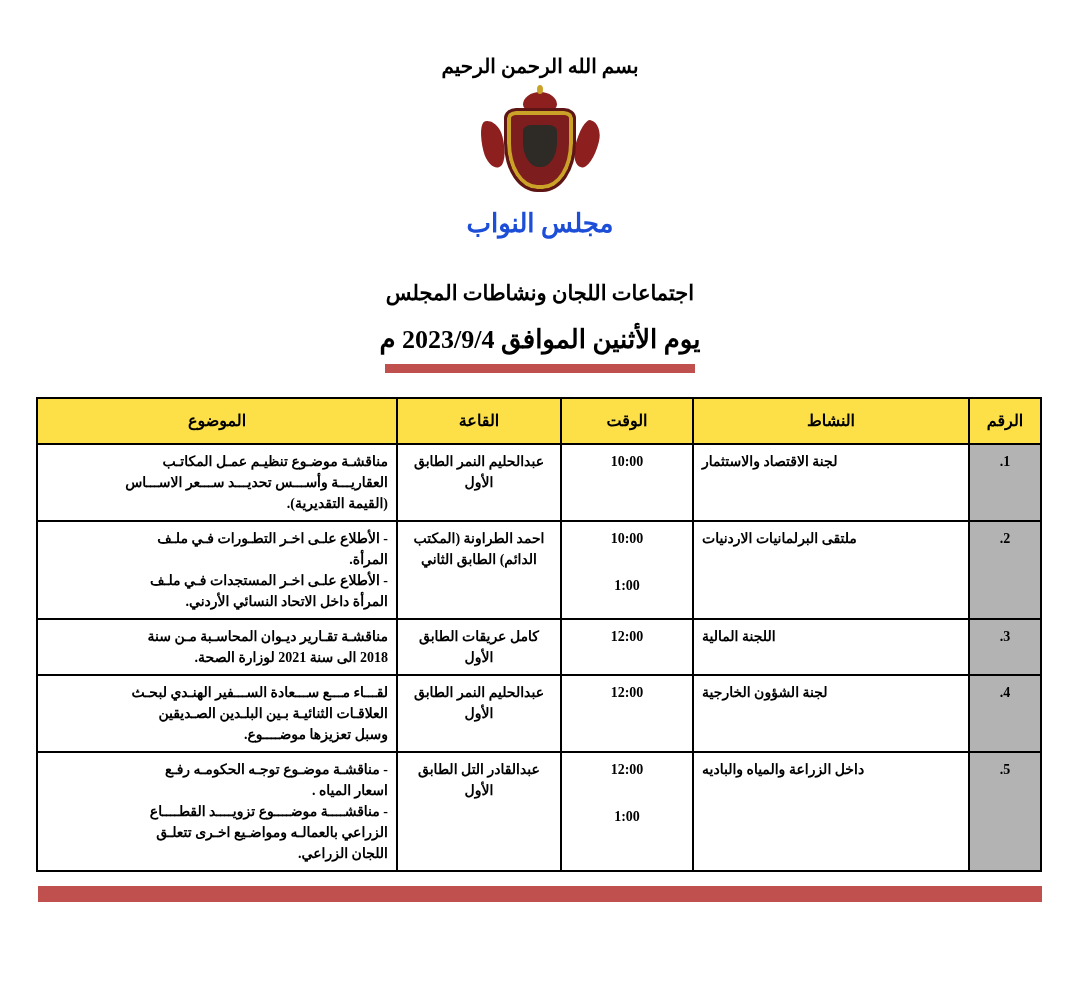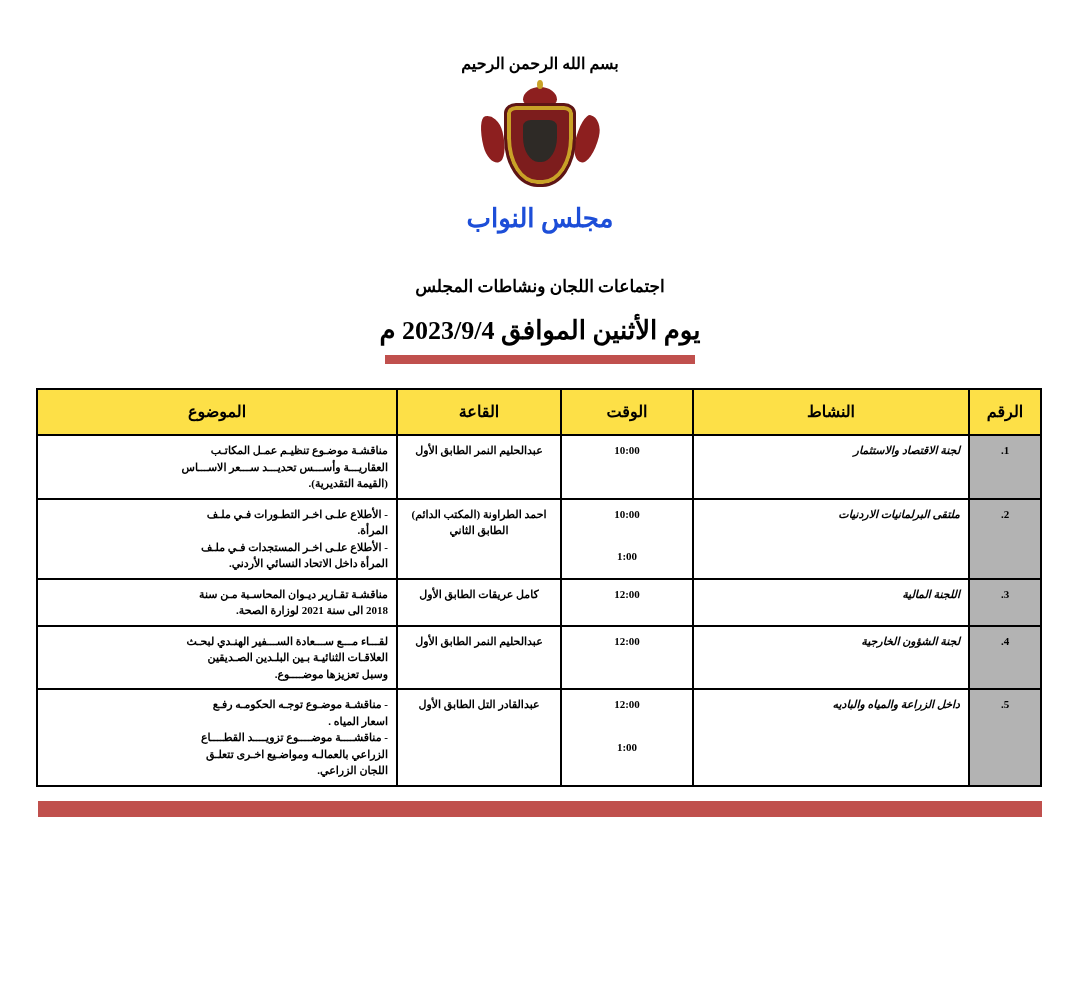--- a/index.html
+++ b/index.html
@@ -18,21 +18,21 @@
   .page {
     width: 1080px;
     height: 1000px;
     position: relative;
     box-sizing: border-box;
   }
 
   
   .basmala {
     text-align: center;
-    font-size: 16px;
+    font-size: 20px;
     font-weight: bold;
     color: #000;
     margin-top: 54px;
     letter-spacing: 0.5px;
   }
 
   .emblem-wrap {
     display: flex;
     flex-direction: column;
     align-items: center;
@@ -101,21 +101,21 @@
     margin-top: 6px;
     font-size: 26px;
     font-weight: bold;
     color: #1d4ed8;
     font-family: "Liberation Serif", "DejaVu Serif", serif;
     letter-spacing: 1px;
   }
 
   .doc-subtitle {
     text-align: center;
-    font-size: 17px;
+    font-size: 21px;
     font-weight: bold;
     margin-top: 42px;
   }
   .doc-title-wrap {
     text-align: center;
     margin-top: 18px;
   }
   .doc-title {
     display: inline-block;
     font-size: 26px;
@@ -137,21 +137,21 @@
   table.agenda {
     width: 1004px;
     border-collapse: collapse;
     table-layout: fixed;
     border: 2px solid #000;
   }
   table.agenda th, table.agenda td {
     border: 2px solid #000;
     vertical-align: top;
     padding: 6px 8px;
-    font-size: 11px;
+    font-size: 14px;
     font-weight: bold;
     line-height: 1.5;
   }
   table.agenda thead th {
     background: #fde047;
     text-align: center;
     font-size: 16px;
     padding: 10px 6px;
     vertical-align: middle;
   }
@@ -162,22 +162,21 @@
   col.c-subj { width: 360px; }
 
   td.num {
     background: #b3b3b3;
     text-align: center;
     vertical-align: top;
     font-size: 16px;
     direction: ltr;
   }
   td.activity {
-    text-align: right;
-    font-style: italic;
+    text-align: left;
   }
   td.time {
     text-align: center;
     direction: ltr;
   }
   td.time .t {
     display: block;
   }
   td.time .t.second {
     margin-top: 26px;

